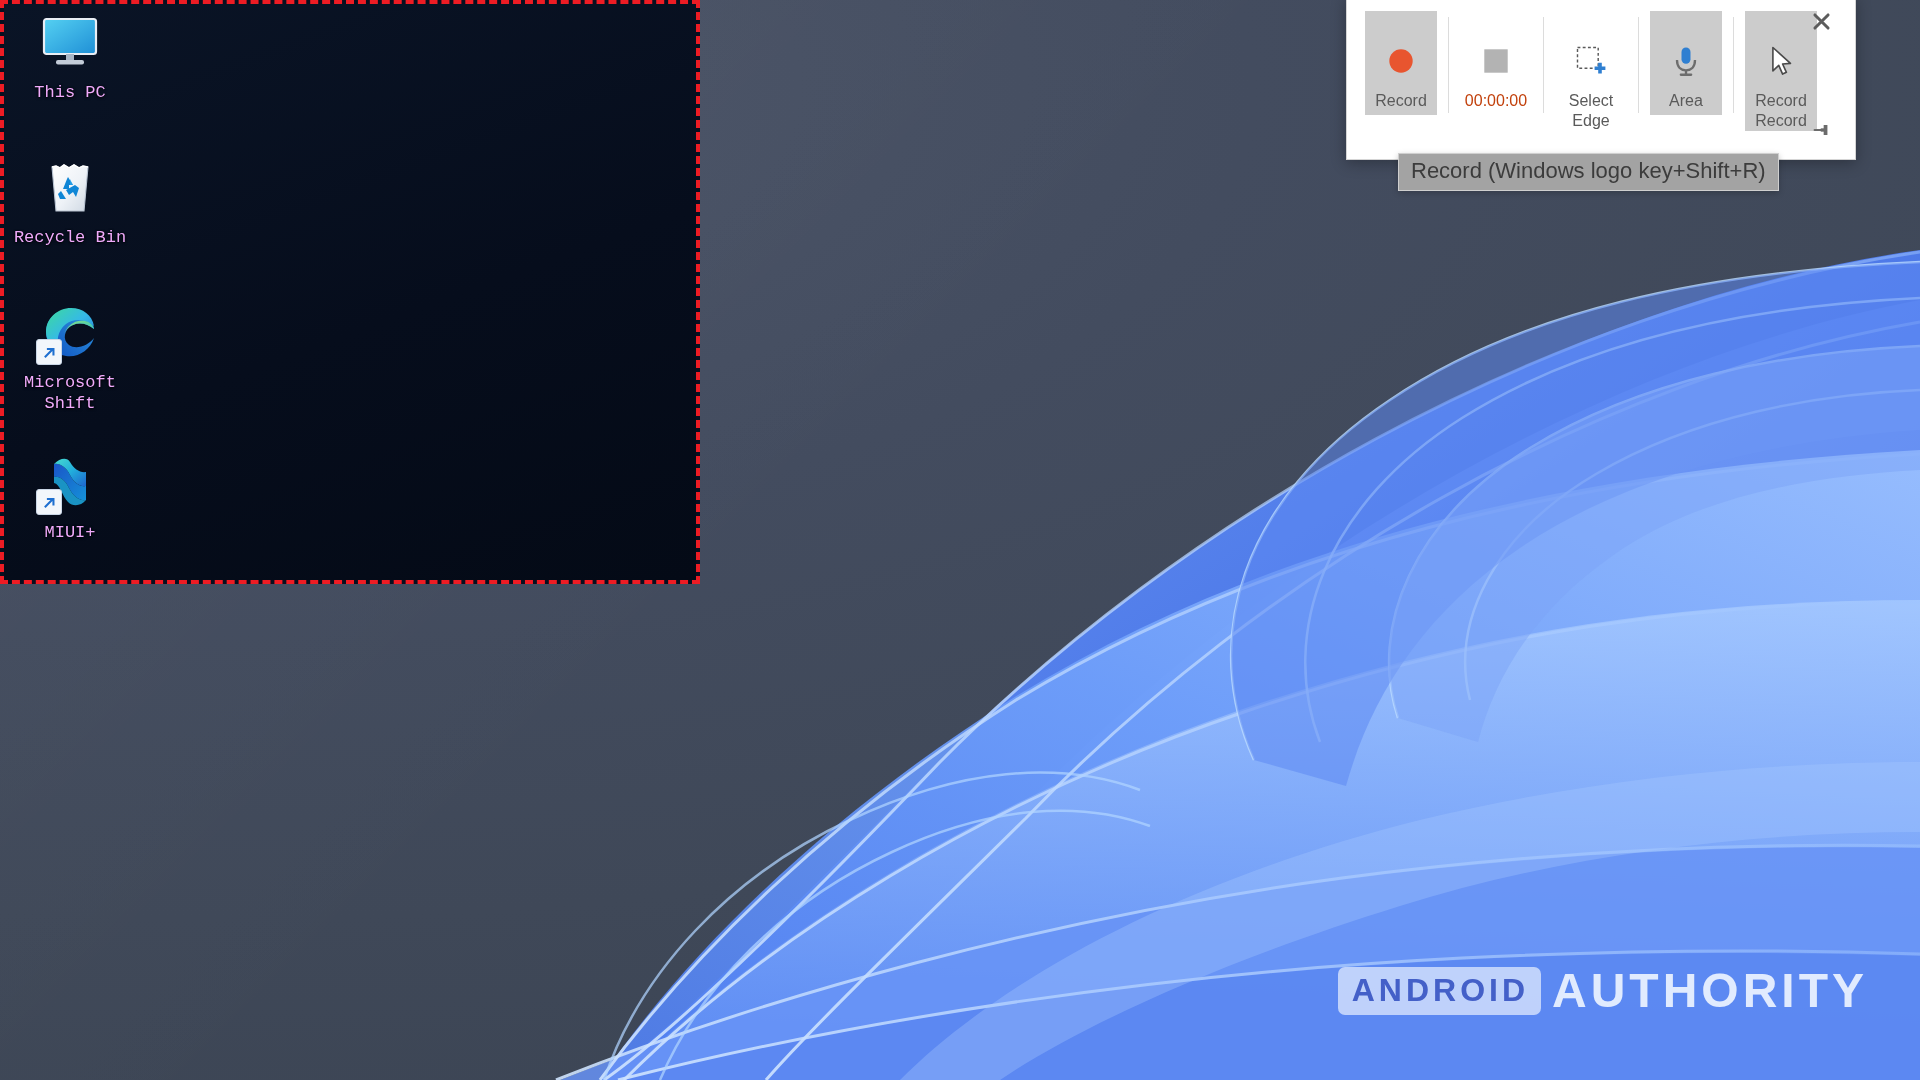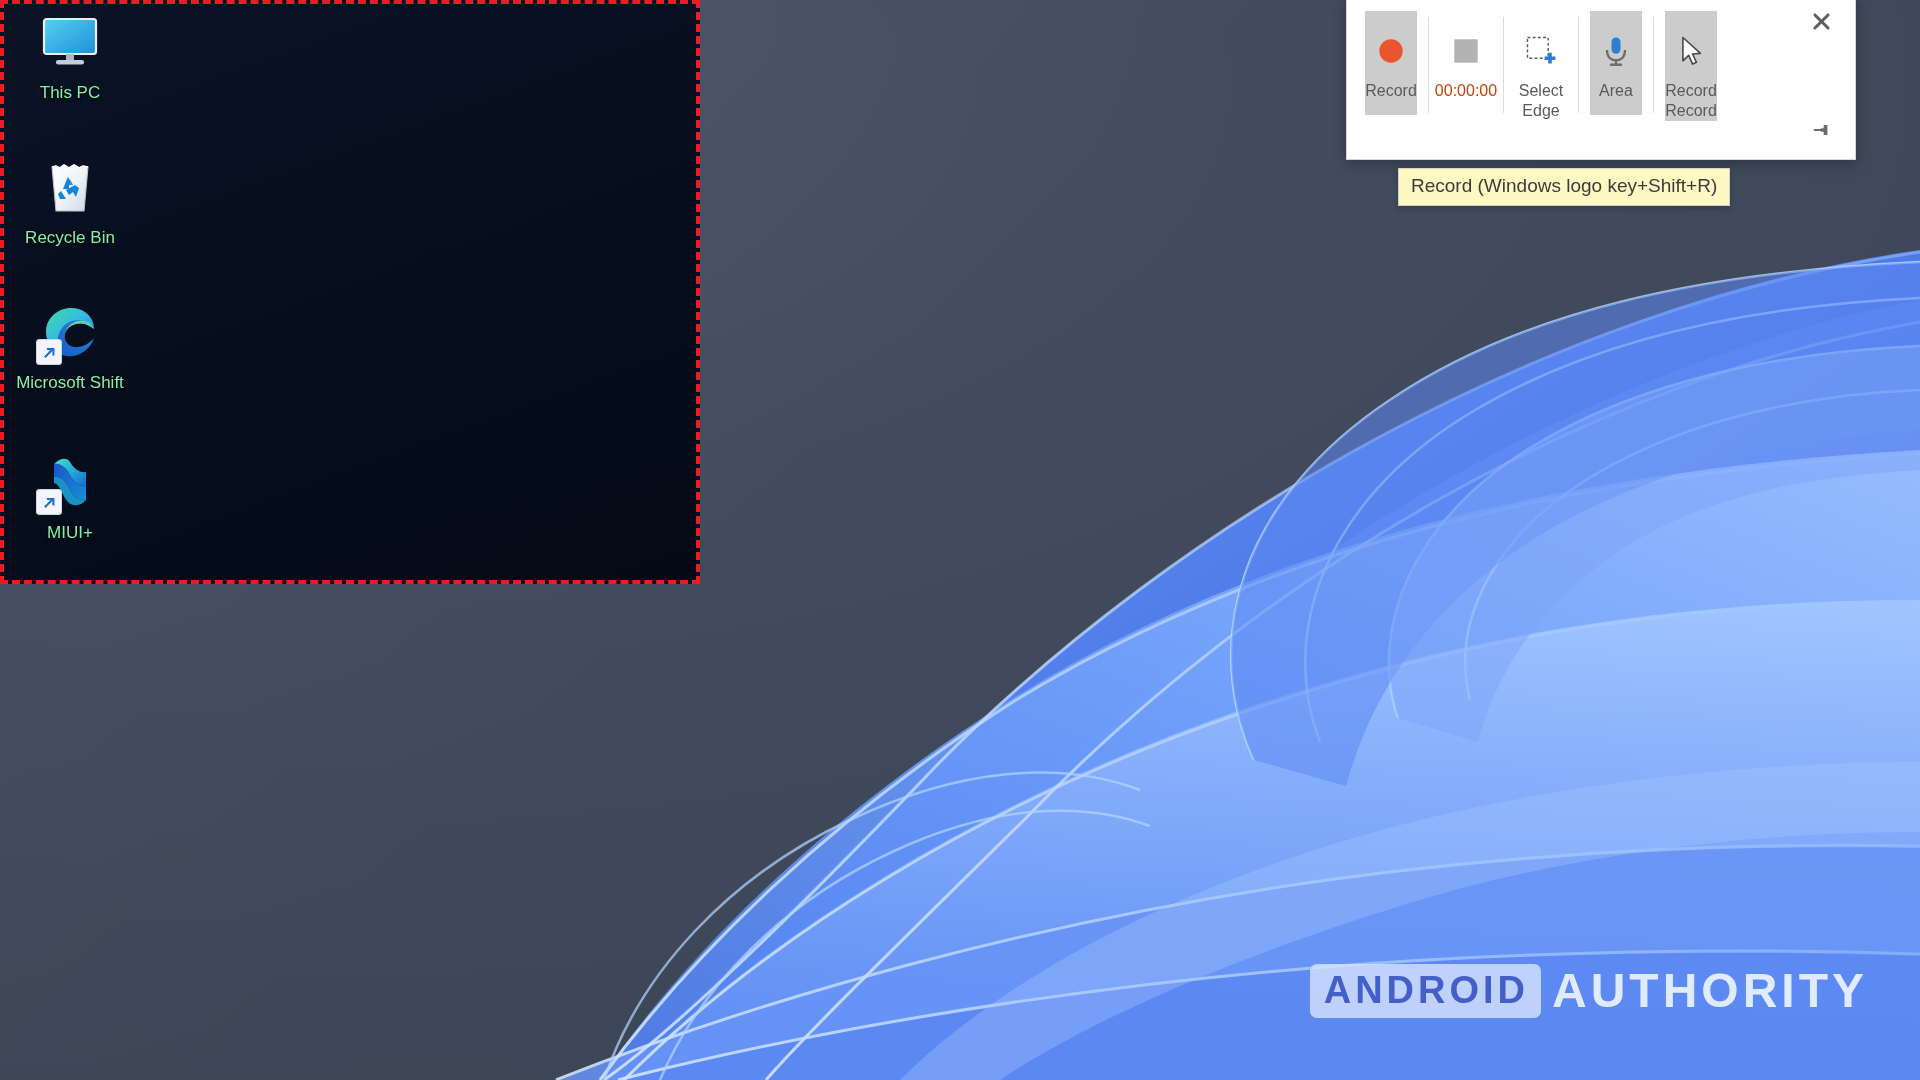--- a/index.html
+++ b/index.html
@@ -53,25 +53,25 @@
     text-align:center;
     z-index:6;
     user-select:none;
   }
   .icon-art {
     width:64px; height:64px;
     margin:0 auto 8px auto;
     position:relative;
   }
   .icon-label {
-    color:#86efac;
+    color:#f0abfc;
     font-size:17px;
     line-height:21px;
     text-shadow:0 1px 3px rgba(0,0,0,0.85), 0 0 2px rgba(0,0,0,0.9);
-    font-family:Liberation Sans, sans-serif;
+    font-family:Liberation Mono, monospace;
   }
   .shortcut-badge {
     position:absolute;
     left:-2px; bottom:-1px;
     width:26px; height:26px;
     background:#f2f6fb;
     border:1px solid #c9d6e6;
     border-radius:3px;
     display:flex; align-items:center; justify-content:center;
   }
@@ -86,27 +86,27 @@
     box-shadow:0 3px 14px rgba(0,0,0,0.30);
     z-index:20;
   }
   #toolbar-row {
     display:flex;
     align-items:flex-start;
     padding:14px 0 0 18px;
     height:132px;
   }
   .tb-item {
-    width:52px;
+    width:72px;
     min-height:104px;
     display:flex;
     flex-direction:column;
     align-items:center;
     justify-content:flex-start;
-    padding-top:16px;
+    padding-top:26px;
     color:#5a5a5a;
     font-size:16px;
     line-height:20px;
     text-align:center;
   }
   .tb-item.hl { background:#cccccc; }
   .tb-glyph {
     height:48px;
     display:flex; align-items:center; justify-content:center;
     margin-bottom:6px;
@@ -132,46 +132,45 @@
     right:22px; bottom:18px;
     width:22px; height:22px;
     display:flex; align-items:center; justify-content:center;
     color:#6b6b6b;
   }
 
   
   #tooltip {
     position:absolute;
     left:1398px; top:153px;
-    background:#fef9c3;
+    background:#a3a3a3;
     border:1px solid #cfcfcf;
     padding:5px 12px 7px 12px;
     color:#3c3c3c;
-    font-size:19px;
+    font-size:22px;
     line-height:24px;
     white-space:nowrap;
     box-shadow:0 2px 6px rgba(0,0,0,0.22);
     z-index:25;
-    margin-top:15px;
   }
 
   
   #watermark {
     position:absolute;
     right:52px; bottom:62px;
     display:flex;
     align-items:center;
     gap:11px;
     z-index:15;
     user-select:none;
   }
   .wm-android {
     background:rgba(214,226,252,0.82);
     color:#4460c8;
-    font-size:38px;
+    font-size:32px;
     font-weight:bold;
     letter-spacing:4px;
     padding:5px 12px 6px 14px;
     border-radius:7px;
     font-family:"Liberation Sans", sans-serif;
   }
   .wm-authority {
     color:rgba(236,242,255,0.93);
     font-size:48px;
     font-weight:bold;

